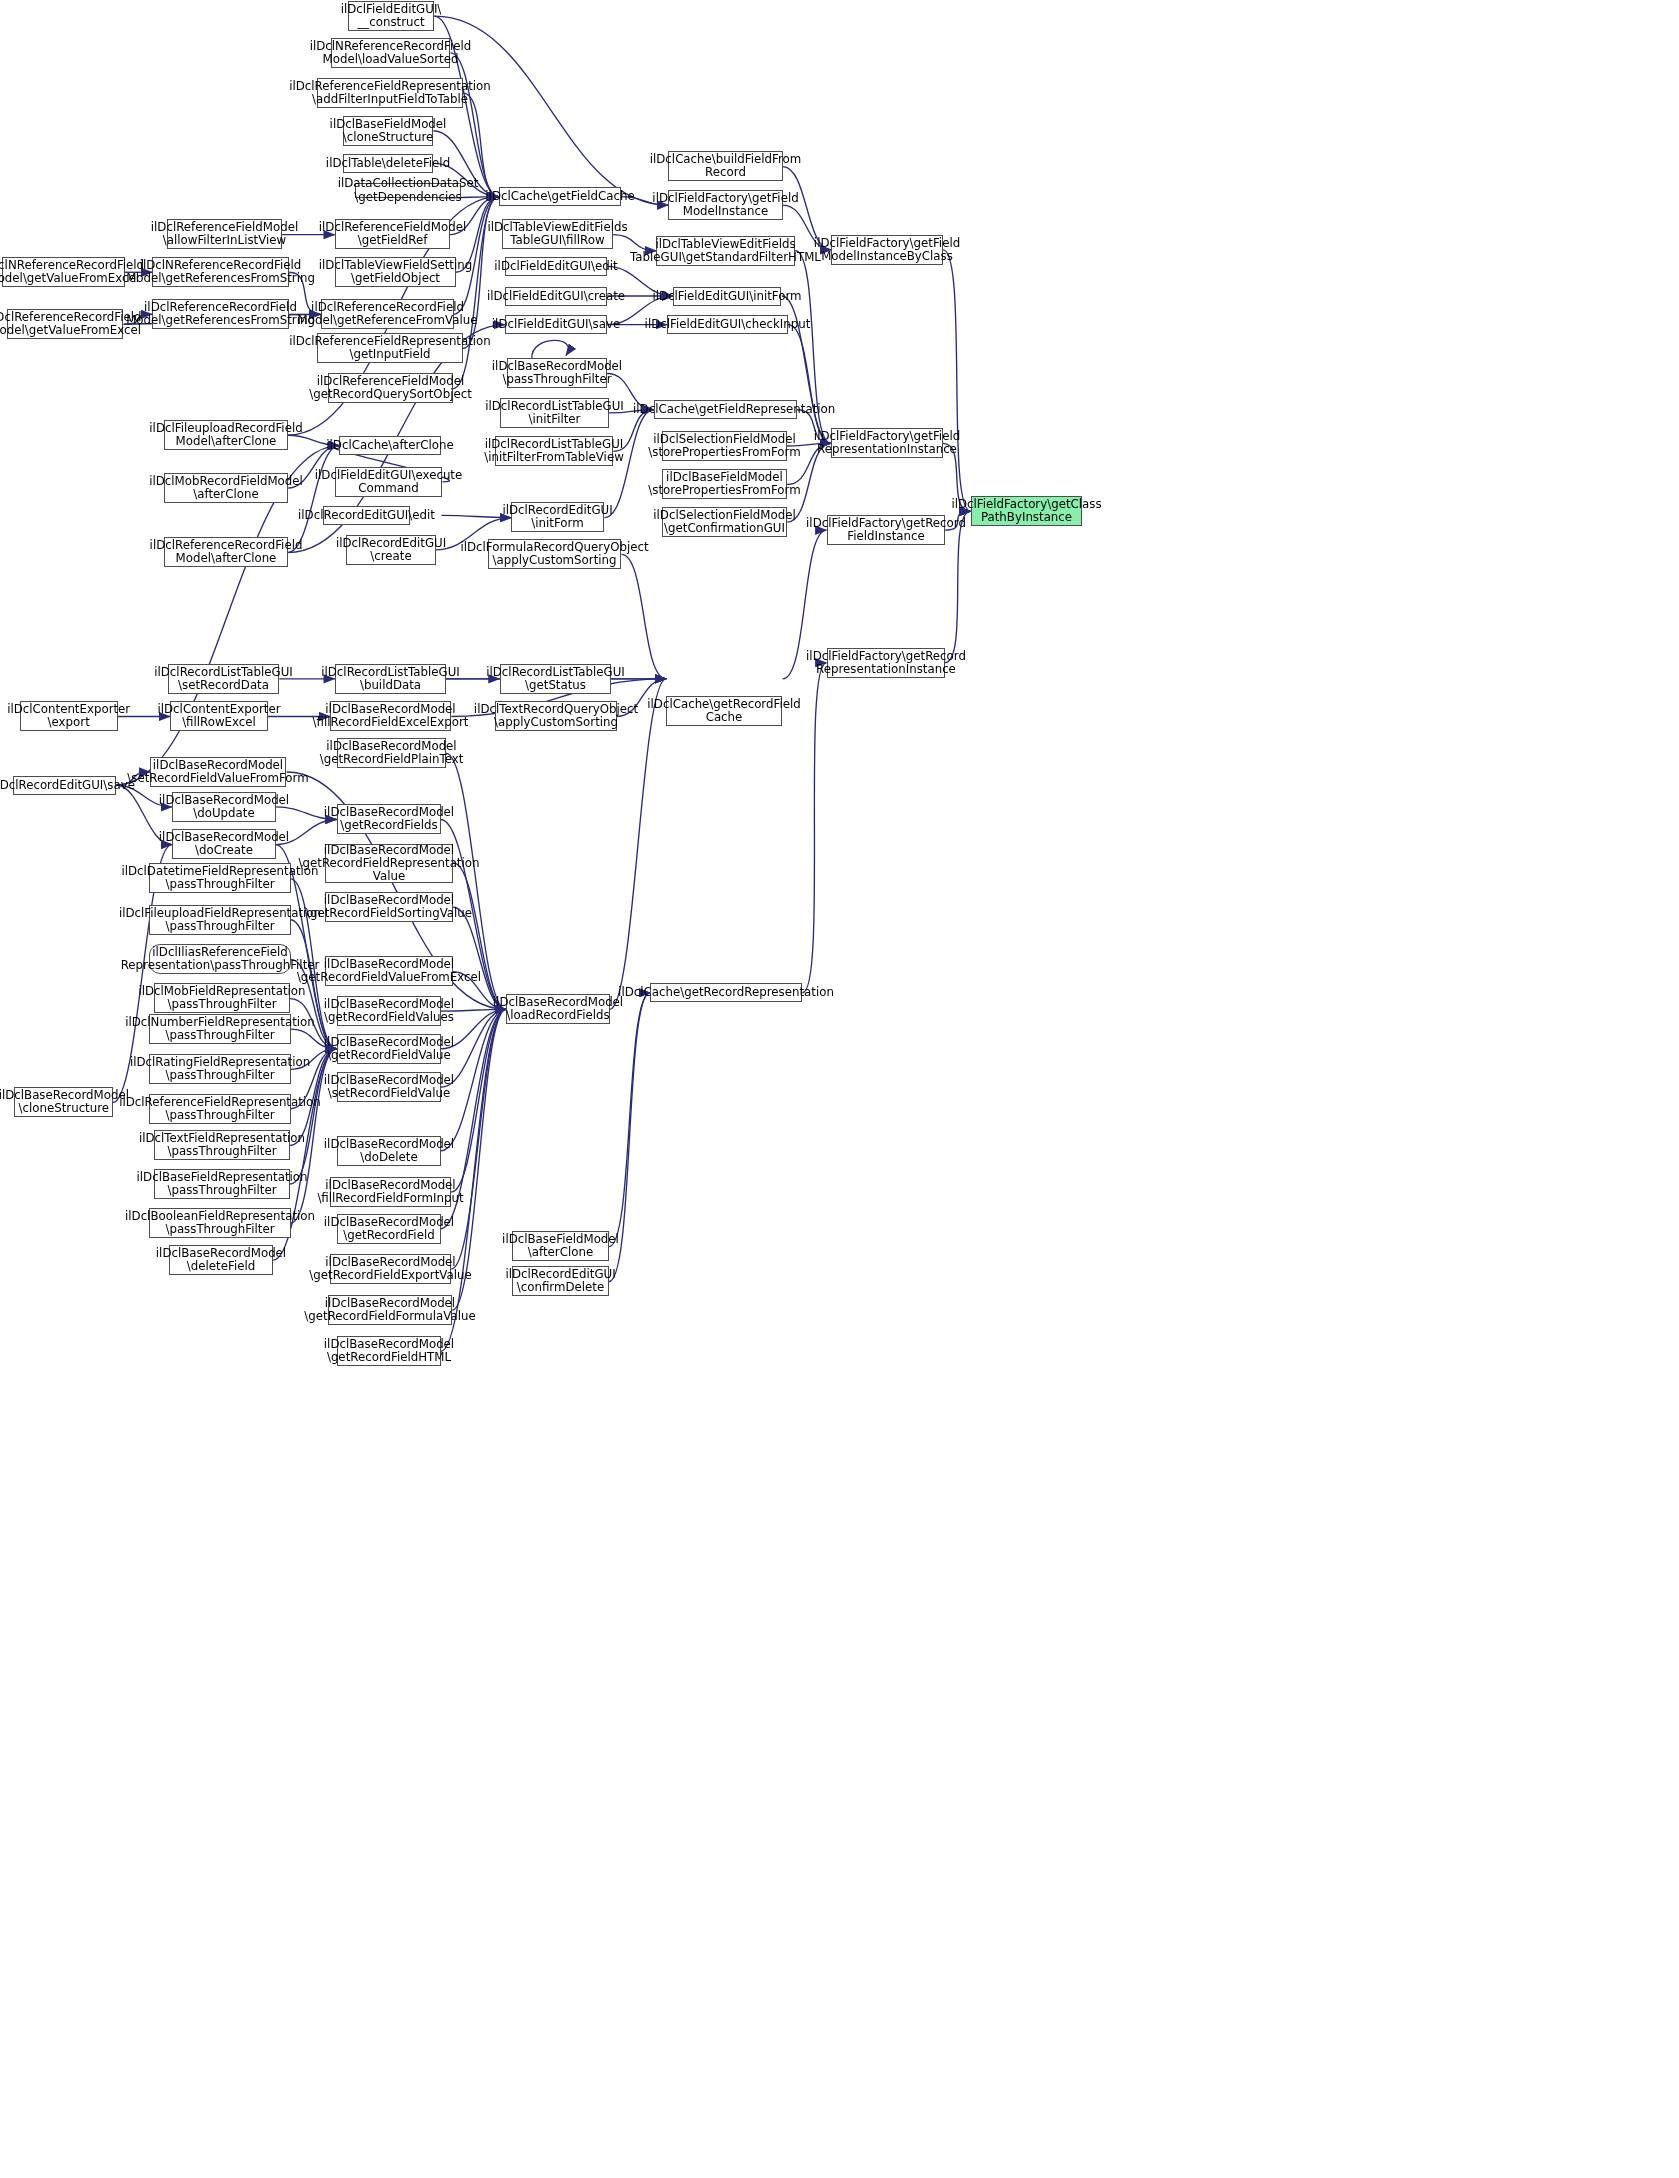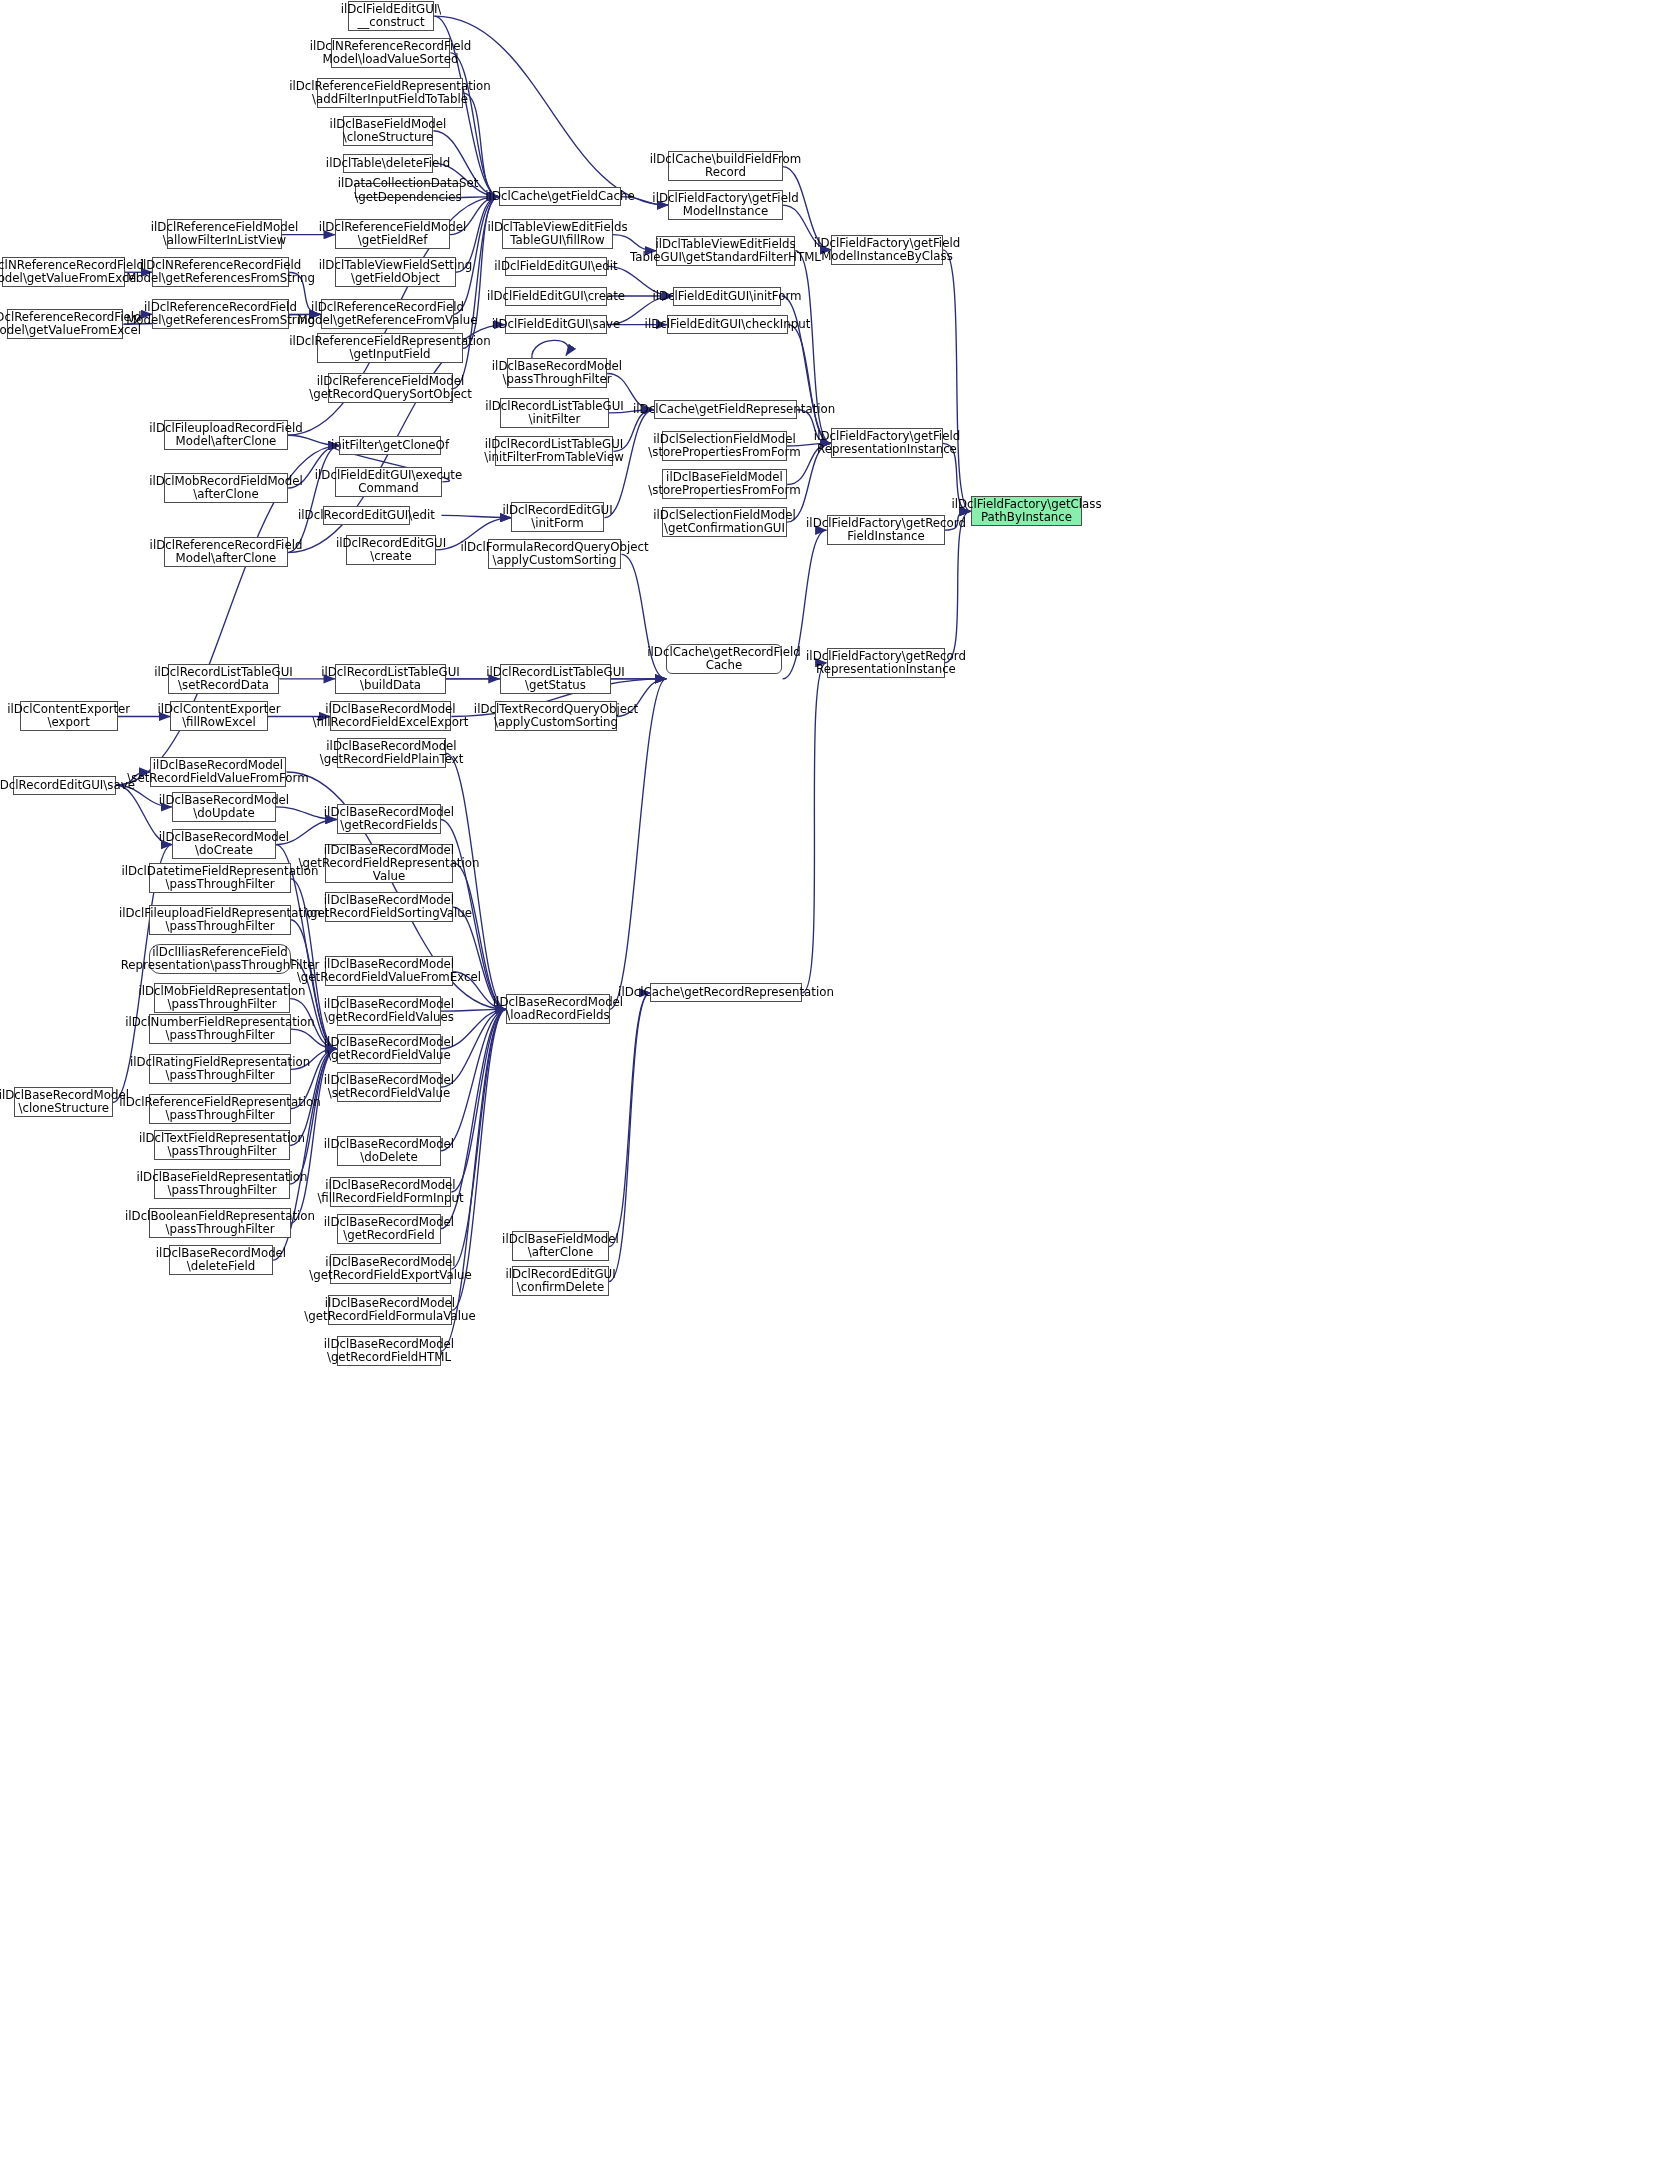--- a/index.html
+++ b/index.html
@@ -193,21 +193,21 @@
       <div class="node" style="left: 505px; top: 287px; width: 102px; height: 19px;">ilDclFieldEditGUI\create</div>
       <div class="node" style="left: 505px; top: 315px; width: 102px; height: 19px;">ilDclFieldEditGUI\save</div>
       <div class="node" style="left: 507px; top: 358px; width: 100px; height: 30px;">ilDclBaseRecordModel
 \passThroughFilter</div>
       <div class="node" style="left: 500px; top: 398px; width: 109px; height: 30px;">ilDclRecordListTableGUI
 \initFilter</div>
       <div class="node" style="left: 495px; top: 436px; width: 118px; height: 30px;">ilDclRecordListTableGUI
 \initFilterFromTableView</div>
       <div class="node" style="left: 164px; top: 420px; width: 124px; height: 30px;">ilDclFileuploadRecordField
 Model\afterClone</div>
-      <div class="node" style="left: 339px; top: 436px; width: 102px; height: 19px;">initFilter\getCloneOf</div>
+      <div class="node" style="left: 339px; top: 436px; width: 102px; height: 19px;">ilDclCache\afterClone</div>
       <div class="node" style="left: 335px; top: 467px; width: 107px; height: 30px;">ilDclFieldEditGUI\execute
 Command</div>
       <div class="node" style="left: 164px; top: 473px; width: 124px; height: 30px;">ilDclMobRecordFieldModel
 \afterClone</div>
       <div class="node" style="left: 323px; top: 506px; width: 87px; height: 19px; text-align: center;">ilDclRecordEditGUI\edit</div>
       <div class="node" style="left: 346px; top: 535px; width: 90px; height: 30px;">ilDclRecordEditGUI
 \create</div>
       <div class="node" style="left: 164px; top: 537px; width: 124px; height: 30px;">ilDclReferenceRecordField
 Model\afterClone</div>
       <div class="node" style="left: 511px; top: 502px; width: 93px; height: 30px;">ilDclRecordEditGUI
@@ -232,21 +232,21 @@
       <div class="node" style="left: 831px; top: 235px; width: 112px; height: 30px;">ilDclFieldFactory\getField
 ModelInstanceByClass</div>
       <div class="node" style="left: 831px; top: 428px; width: 112px; height: 30px;">ilDclFieldFactory\getField
 RepresentationInstance</div>
       <div class="node" style="left: 827px; top: 515px; width: 118px; height: 30px;">ilDclFieldFactory\getRecord
 FieldInstance</div>
       <div class="node highlight" style="left: 971px; top: 496px; width: 111px; height: 30px;">ilDclFieldFactory\getClass
 PathByInstance</div>
       <div class="node" style="left: 827px; top: 648px; width: 118px; height: 30px;">ilDclFieldFactory\getRecord
 RepresentationInstance</div>
-      <div class="node" style="left: 666px; top: 644px; width: 116px; height: 30px; border-radius: 6px;">ilDclCache\getRecordField
+      <div class="node" style="left: 666px; top: 696px; width: 116px; height: 30px;">ilDclCache\getRecordField
 Cache</div>
       <div class="node" style="left: 168px; top: 664px; width: 111px; height: 30px;">ilDclRecordListTableGUI
 \setRecordData</div>
       <div class="node" style="left: 335px; top: 664px; width: 111px; height: 30px;">ilDclRecordListTableGUI
 \buildData</div>
       <div class="node" style="left: 500px; top: 664px; width: 111px; height: 30px;">ilDclRecordListTableGUI
 \getStatus</div>
       <div class="node" style="left: 19.7px; top: 701px; width: 98px; height: 30px;">ilDclContentExporter
 \export</div>
       <div class="node" style="left: 170px; top: 701px; width: 98px; height: 30px;">ilDclContentExporter

